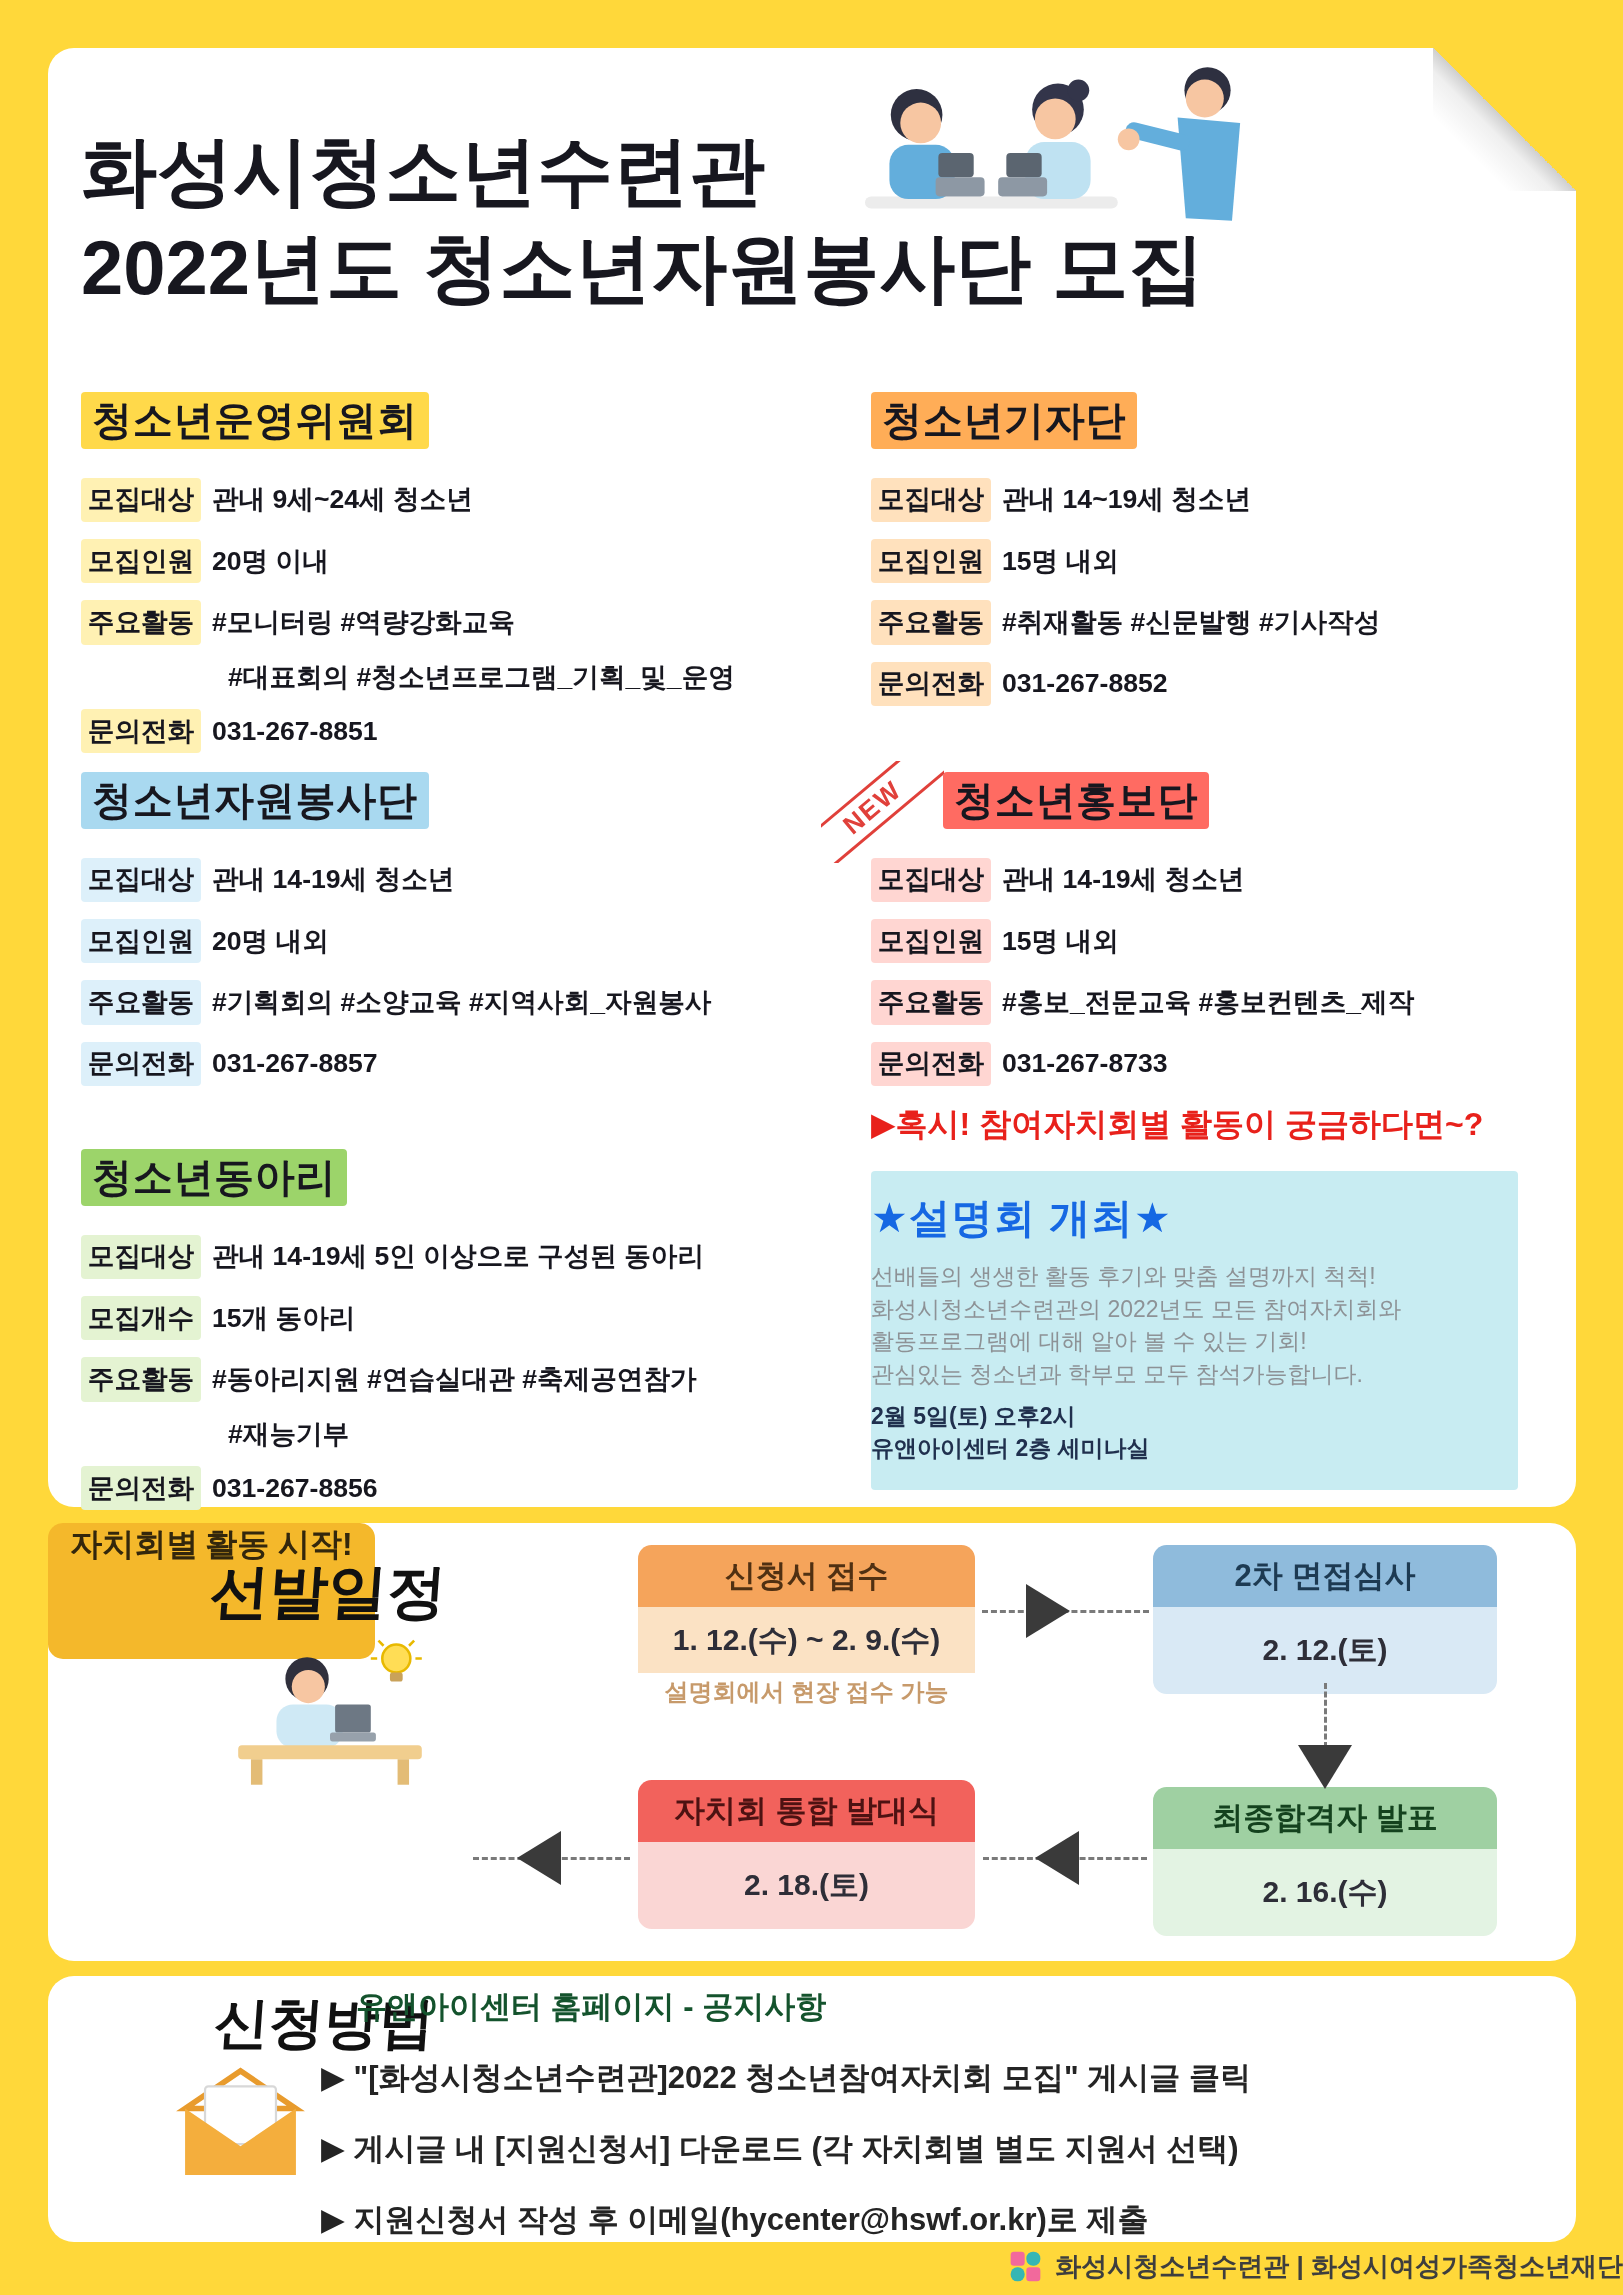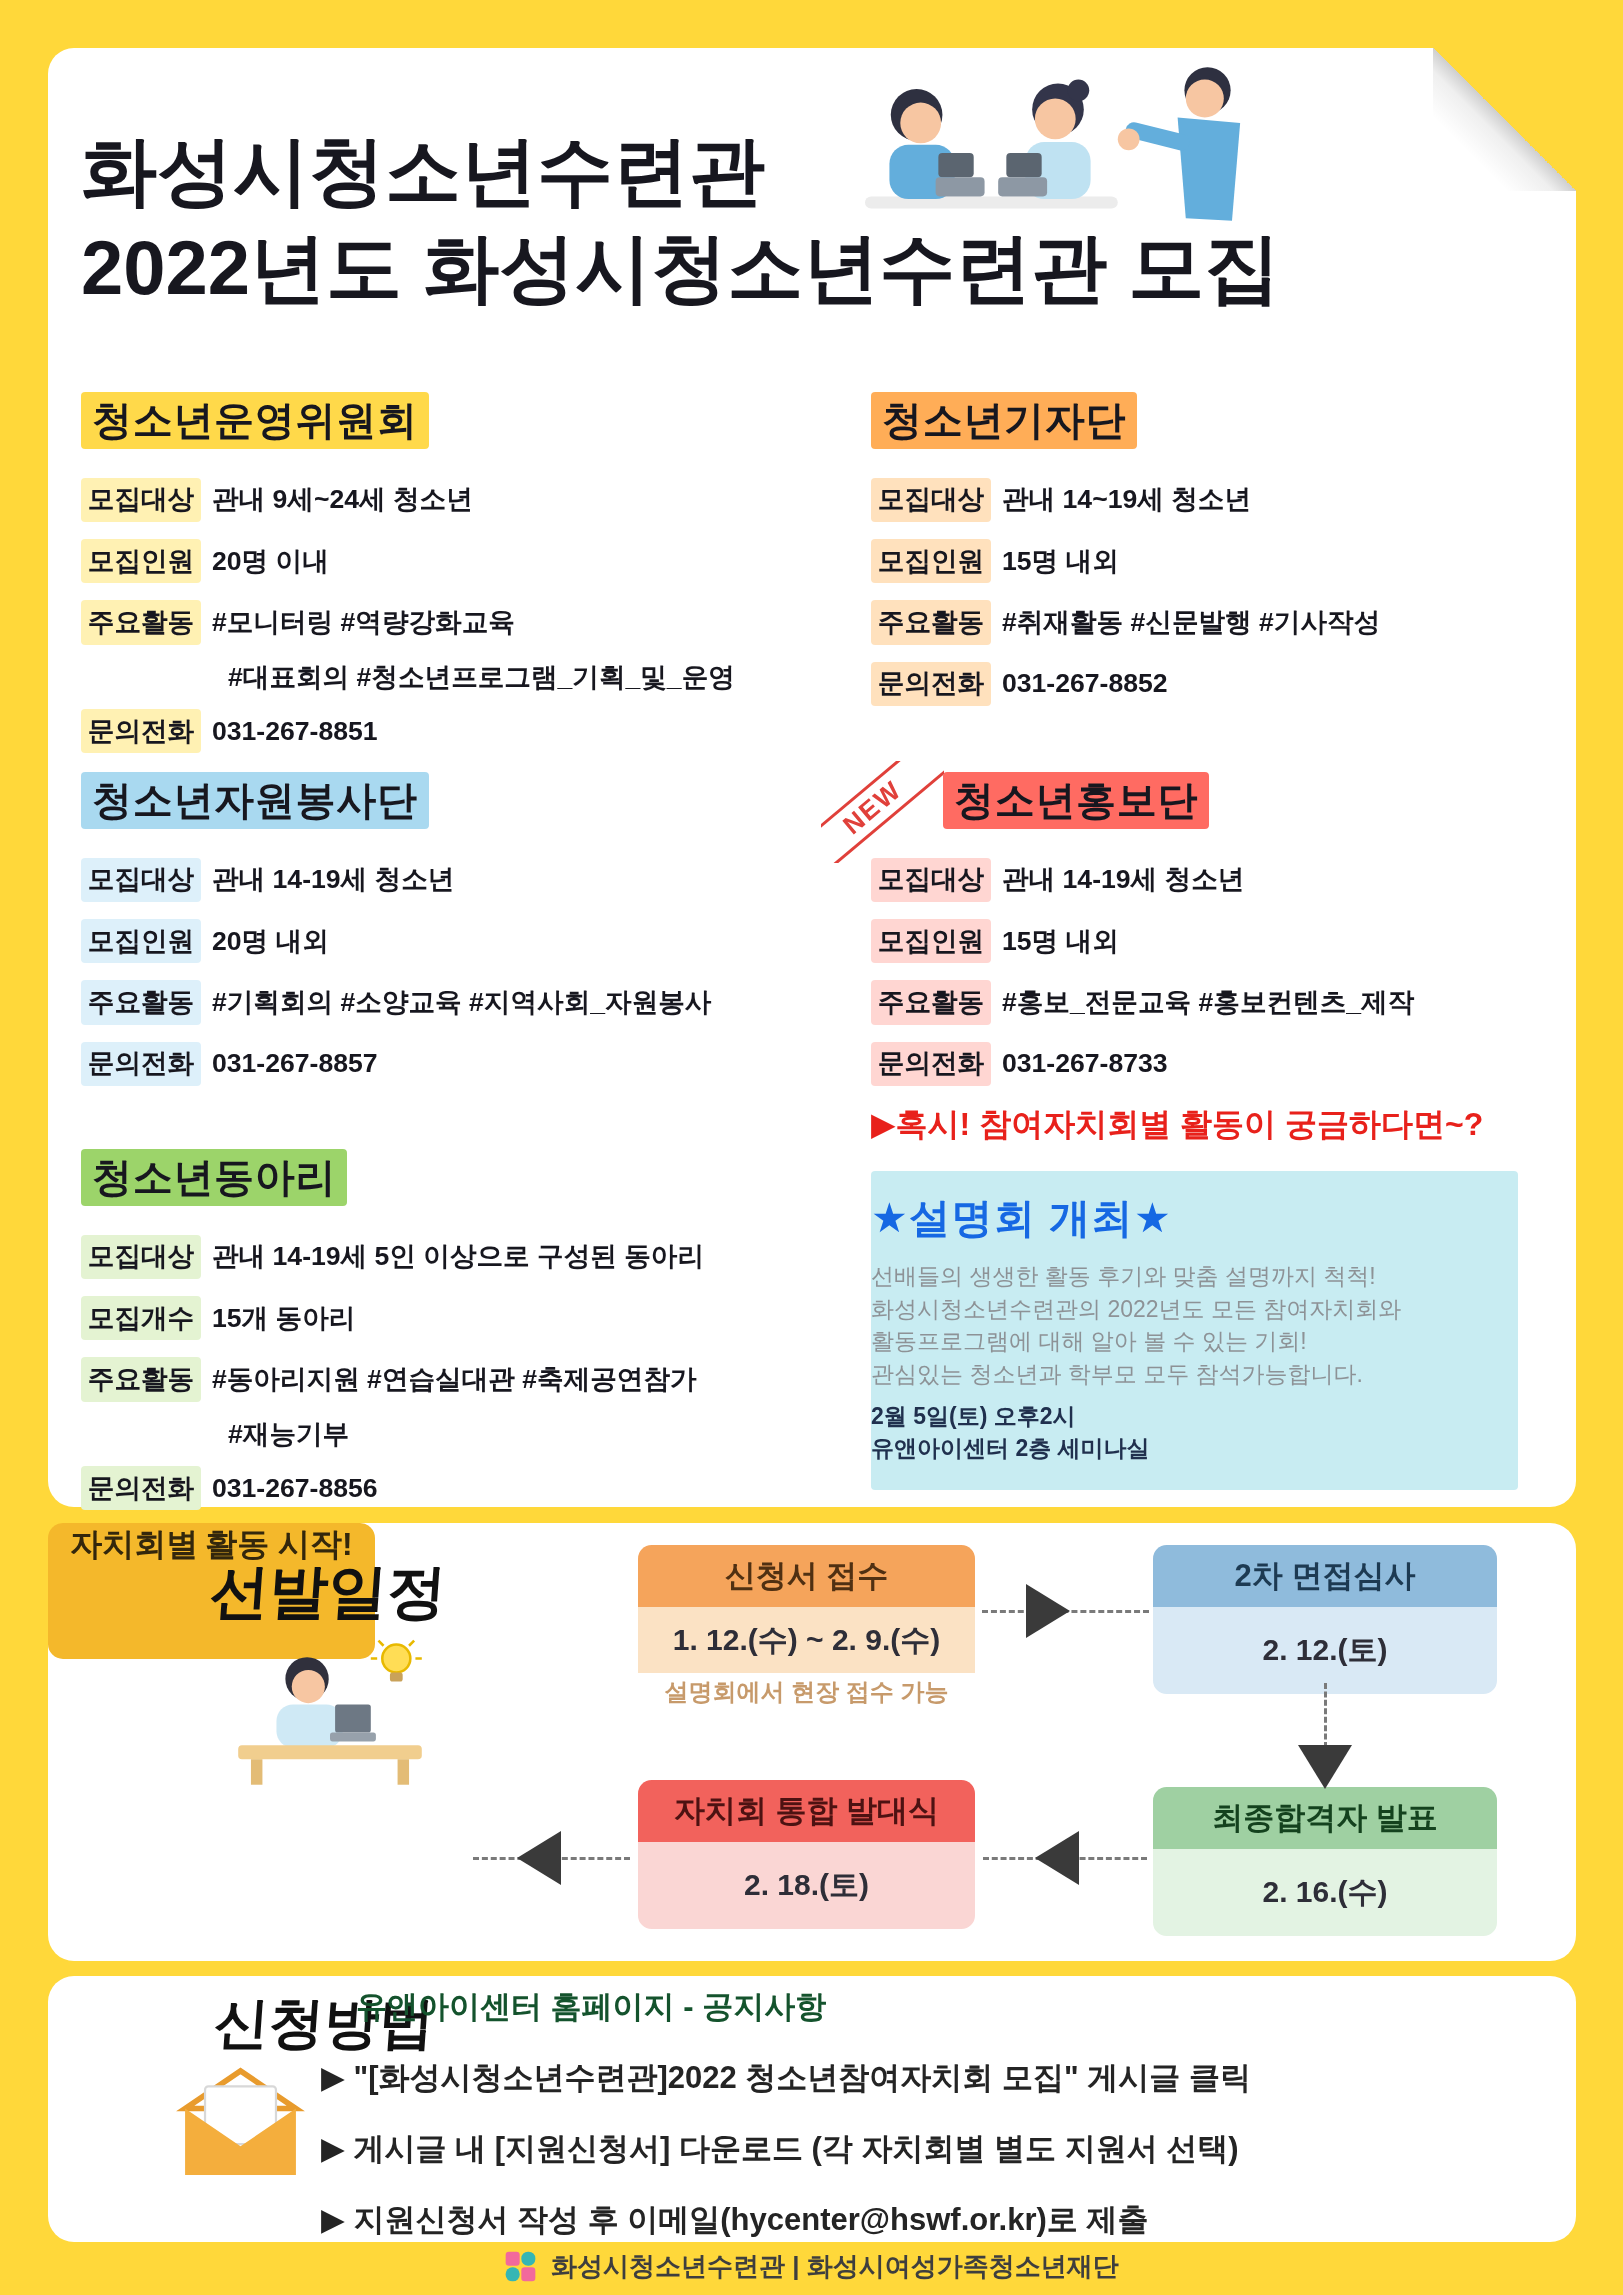--- a/index.html
+++ b/index.html
@@ -89,32 +89,32 @@
   .tri{position:absolute;width:0;height:0;border-style:solid}
   .tri.right{border-width:27px 0 27px 44px;border-color:transparent transparent transparent #3a3a3a}
   .tri.left{border-width:27px 44px 27px 0;border-color:transparent #3a3a3a transparent transparent}
   .tri.down{border-width:44px 27px 0 27px;border-color:#3a3a3a transparent transparent transparent}
 
   .envelope{position:absolute;left:126px;top:84px;width:133px;height:126px}
   .apply-block{position:absolute;left:273px;top:9.5px;width:1234px}
   .apply-block p{font-size:31px;font-weight:600;color:#242424;margin-bottom:29px;white-space:nowrap}
   .apply-block .intro{color:#14532d;padding-left:35px}
 
-  .footer{position:absolute;left:0;top:2249px;width:1623px;display:flex;align-items:center;justify-content:center;
+  .footer{position:absolute;left:0;top:2249px;width:1623px;display:flex;align-items:center;justify-content:flex-end;
     gap:13.6px;font-size:26px;font-weight:700;color:#3e3e3e}
 </style>
 </head>
 <body>
 
 <section class="card main">
   <div class="fold"></div>
 
   <h1 class="title">
     <span>화성시청소년수련관</span>
-    <span>2022년도 화성시청소년수련관 모집</span>
+    <span>2022년도 청소년자원봉사단 모집</span>
   </h1>
 
   <svg class="people" viewBox="0 0 310 128">
     <rect x="6" y="104" width="186" height="9" rx="4.5" fill="#ececec"></rect>
     <circle cx="44" cy="44" r="19" fill="#2e3040"></circle>
     <circle cx="47" cy="50" r="15" fill="#F7C6A2"></circle>
     <rect x="24" y="66" width="48" height="40" rx="14" fill="#63AEDC"></rect>
     <rect x="60" y="72" width="26" height="18" rx="3" fill="#5b6570"></rect>
     <rect x="58" y="90" width="36" height="14" rx="3" fill="#8d98a4"></rect>
     <circle cx="148" cy="40" r="19" fill="#33354a"></circle>

